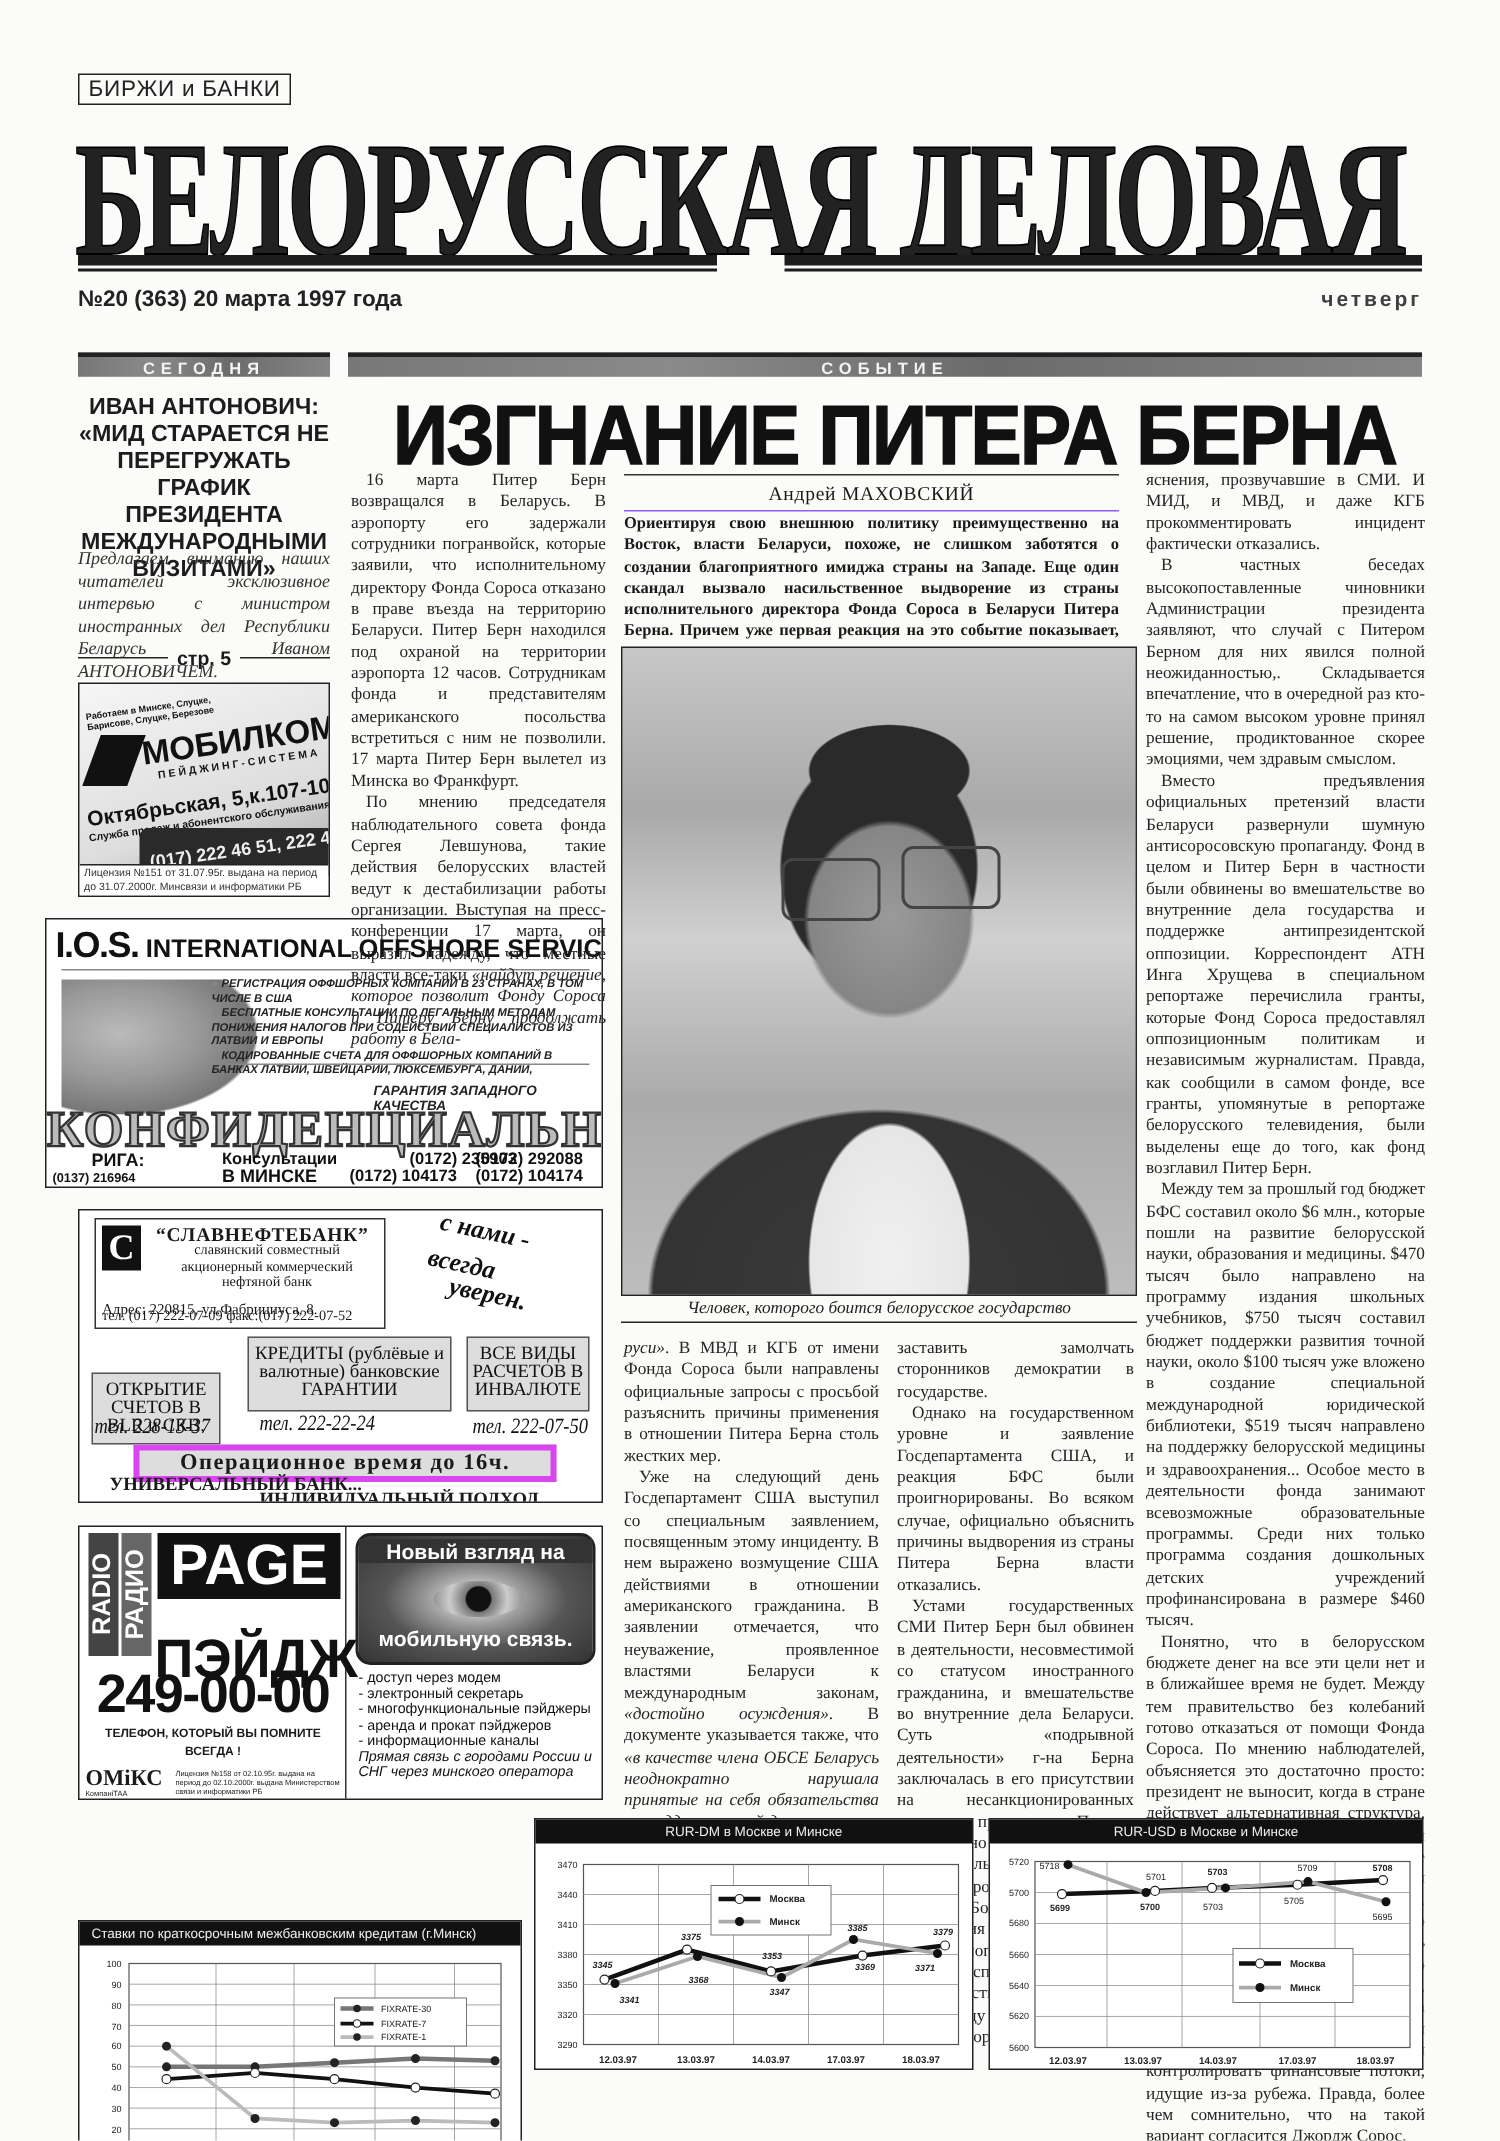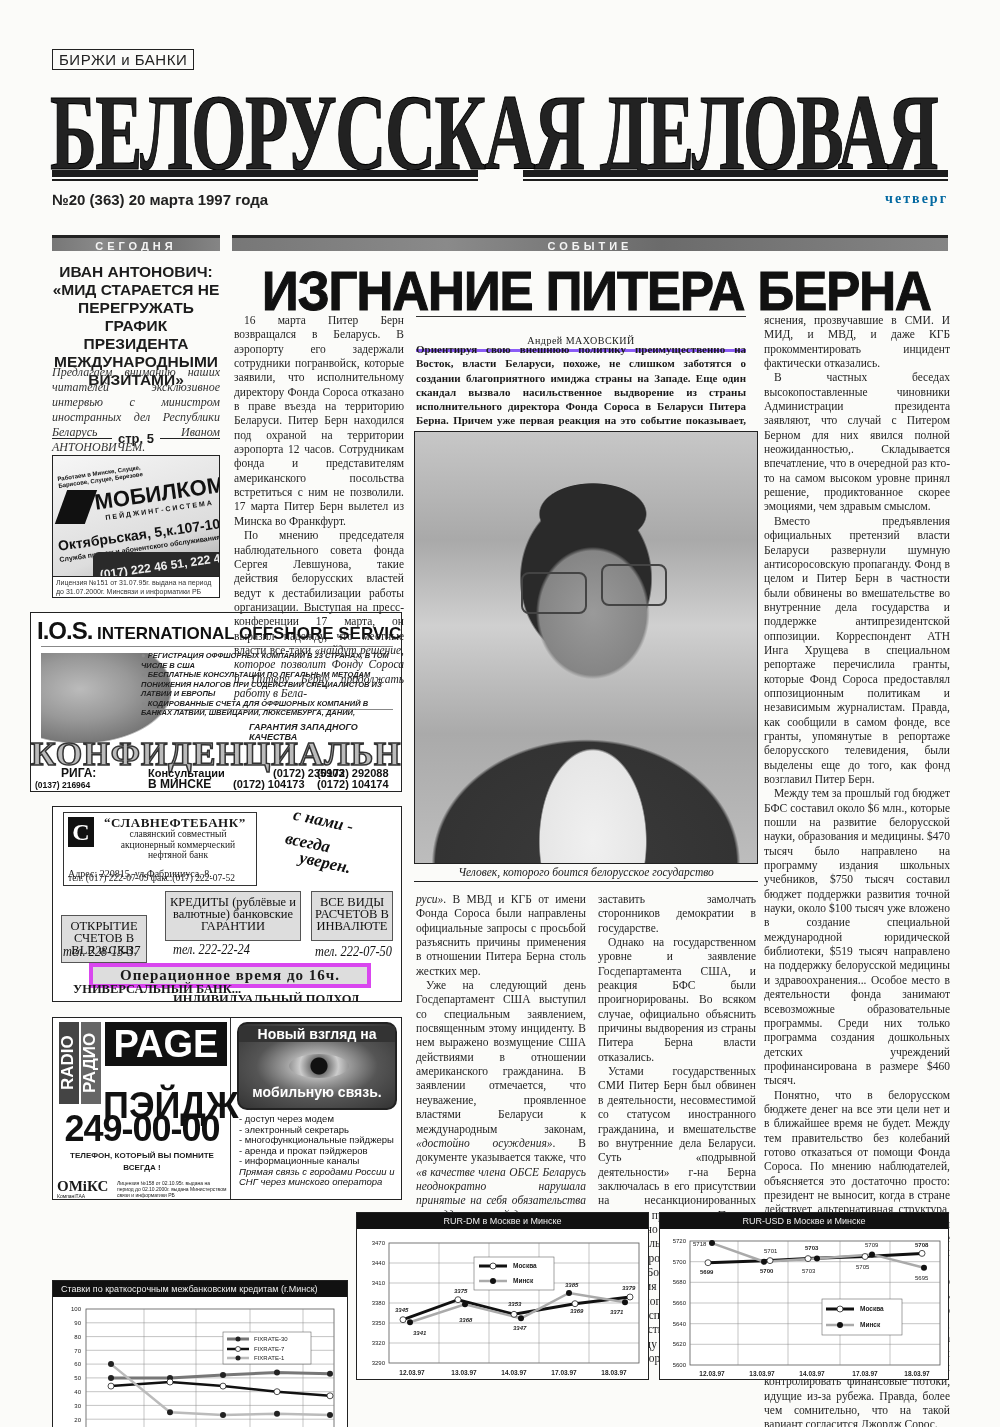--- a/index.html
+++ b/index.html
@@ -7,21 +7,21 @@
   body { position: relative; font-family: "Liberation Serif", serif; color: #1a1a1a; }
   .abs { position: absolute; }
 
   
   .rubric-box { left: 52px; top: 49px; border: 1px solid #222; padding: 1px 6px; font-family: "Liberation Sans", sans-serif; font-size: 15px; letter-spacing: 0.5px; color: #222; }
   .masthead-title { left: 50px; top: 70px; width: 900px; height: 106px; overflow: hidden; }
   .masthead-title span { display: block; font-family: "Liberation Serif", serif; font-weight: bold; font-size: 92px; line-height: 106px; letter-spacing: -2px; color: #222; transform: scaleX(0.77) scaleY(1.18); transform-origin: left top; white-space: nowrap; -webkit-text-stroke: 1px #000; }
   .rule-thick { height: 7px; background: #1d1d1d; }
   .rule-thin { height: 2px; background: #1d1d1d; }
   .issue-line { left: 52px; top: 191px; font-family: "Liberation Sans", sans-serif; font-weight: bold; font-size: 15px; color: #222; }
-  .weekday { right: 52px; top: 191px; font-family: Liberation Serif, serif; font-weight: bold; font-size: 14px; letter-spacing: 2px; color: #0369a1; }
+  .weekday { right: 52px; top: 191px; font-family: Liberation Sans, sans-serif; font-weight: bold; font-size: 14px; letter-spacing: 2px; color: #404040; }
 
   
   .section-bar { height: 16px; background: #6e6e6e; background-image: linear-gradient(90deg, #777 0%, #8a8a8a 30%, #6b6b6b 60%, #858585 100%); color: #f4f4f4; font-family: "Liberation Sans", sans-serif; font-weight: bold; font-size: 11px; letter-spacing: 4px; text-align: center; line-height: 16px; border-top: 3px solid #222; }
 
   
   .today-head { font-family: "Liberation Sans", sans-serif; font-weight: bold; font-size: 15.5px; line-height: 18px; text-align: center; color: #1c1c1c; }
   .today-lead { font-style: italic; font-size: 12px; line-height: 15px; text-align: justify; color: #333; }
   .page-ref { display: flex; align-items: center; gap: 6px; font-family: "Liberation Sans", sans-serif; font-weight: bold; font-size: 13px; }
   .page-ref .line { flex: 1; height: 1px; background: #222; }
 
@@ -62,21 +62,21 @@
   .tiny { font-family: "Liberation Sans", sans-serif; font-size: 5px; line-height: 6px; }
 
   
   .headline { font-family: "Liberation Sans", sans-serif; font-weight: bold; font-size: 50px; letter-spacing: -1px; color: #111; white-space: nowrap; transform: scaleX(1.02) scaleY(1.12); transform-origin: left top; -webkit-text-stroke: 1px #111; }
 
   .col-text { font-family: "Liberation Serif", serif; font-size: 11.5px; line-height: 14.35px; text-align: justify; color: #252525; hyphens: auto; }
   .col-text p { text-indent: 10px; }
   .col-text p.no-indent { text-indent: 0; }
   .col-text em { font-style: italic; }
 
-  .author { font-family: "Liberation Serif", serif; font-size: 10px; letter-spacing: 0.5px; text-align: center; border-top: 1.5px solid #333; border-bottom: 3px solid #8b5cf6; padding: 18px 0 3px; }
+  .author { font-family: "Liberation Serif", serif; font-size: 13px; letter-spacing: 0.5px; text-align: center; border-top: 1.5px solid #333; border-bottom: 1px solid #8b5cf6; padding: 4px 0 3px; }
   .lead { font-family: "Liberation Serif", serif; font-weight: bold; font-size: 11px; line-height: 14.3px; text-align: justify; color: #1a1a1a; }
 
   .photo { background:
       radial-gradient(ellipse 22% 10% at 52% 19%, #2a2a2a 0%, #2a2a2a 70%, transparent 72%),
       radial-gradient(ellipse 26% 24% at 52% 42%, #9a9a9a 0%, #858585 60%, transparent 64%),
       radial-gradient(ellipse 27% 26% at 50% 34%, #2a2a2a 0%, #2a2a2a 70%, transparent 72%),
       radial-gradient(ellipse 22% 30% at 52% 95%, #f0f0f0 0%, #e6e6e6 70%, transparent 72%),
       radial-gradient(ellipse 55% 35% at 50% 100%, #3a3a3a 0%, #333 80%, transparent 82%),
       linear-gradient(180deg, #c7c7c7 0%, #a9a9a9 25%, #d0d0d0 45%, #aaa 70%, #bdbdbd 100%);
     border: 1px solid #222; }

